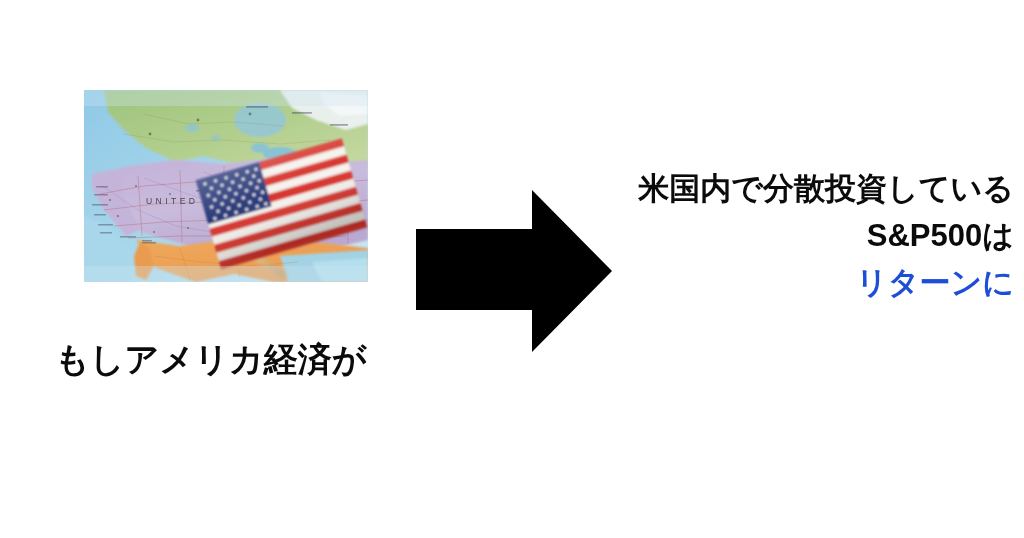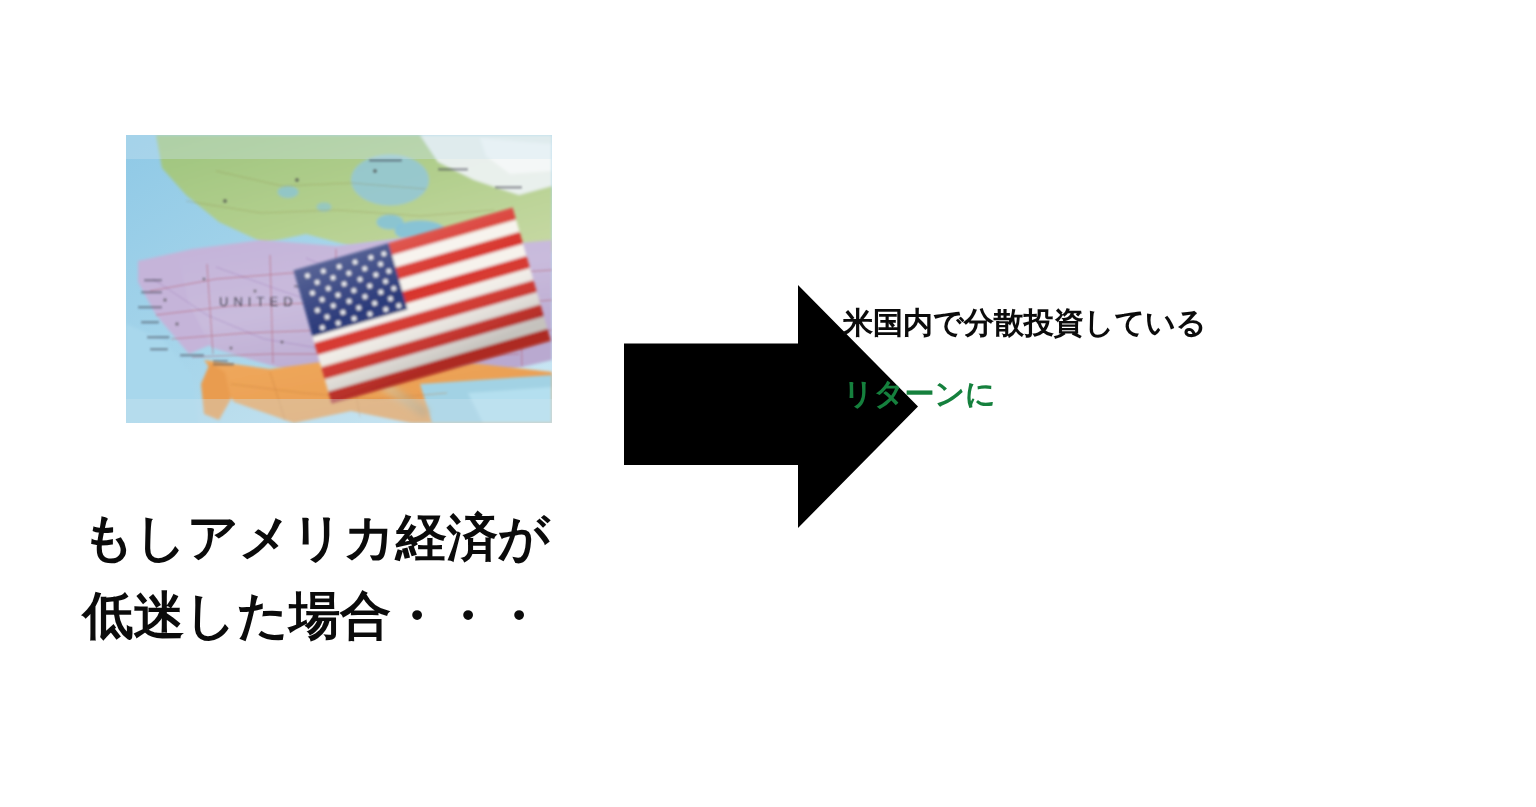--- a/index.html
+++ b/index.html
@@ -50,31 +50,31 @@
     font-weight: bold;
     line-height: 52px;
     color: #0b0b0b;
     letter-spacing: 0px;
     white-space: nowrap;
     margin-top: 37px;
   }
   .caption-right {
     position: absolute;
     left: 562px;
-    top: 193px;
+    top: 165px;
     width: 452px;
-    text-align: left;
-    font-size: 20px;
+    text-align: right;
+    font-size: 31px;
     font-weight: bold;
     line-height: 47px;
     color: #0b0b0b;
     white-space: nowrap;
   }
   .caption-right .red {
-    color: #15803d;
+    color: #1d4ed8;
   }
   .line { display: block; }
 </style>
 </head>
 <body>
 
 <div id="canvas">
 
   <div class="photo">
     <svg viewBox="0 0 284 192" preserveAspectRatio="none" aria-hidden="true">
@@ -305,21 +305,21 @@
   </div>
 
   <div class="arrow">
     <svg viewBox="0 0 200 170" preserveAspectRatio="none" aria-hidden="true">
       <path d="M2 43 L118 43 L118 4 L198 85 L118 166 L118 124 L2 124 Z" fill="#000000"></path>
     </svg>
   </div>
 
   <div class="caption-left">
     <span class="line">もしアメリカ経済が</span>
-    <span class="line">低迷した場合・・・</span>
   </div>
 
   <div class="caption-right">
     <span class="line">米国内で分散投資している</span>
+    <span class="line">S&amp;P500は</span>
     <span class="line red">リターンに</span>
   </div>
 
 </div>
 
 </body></html>

